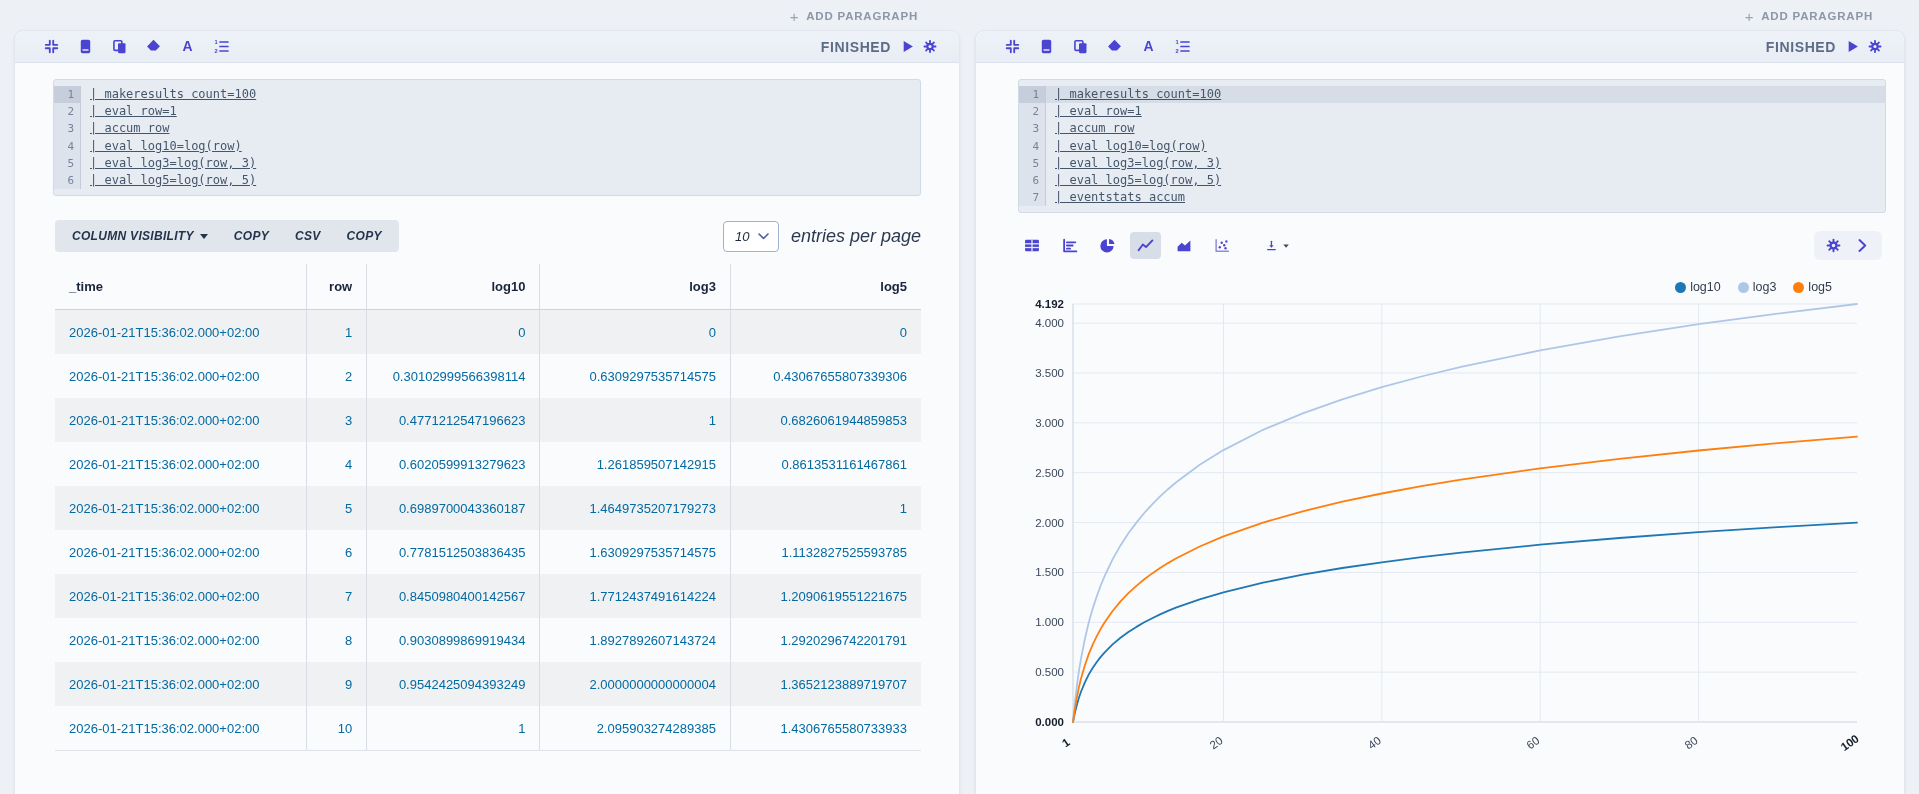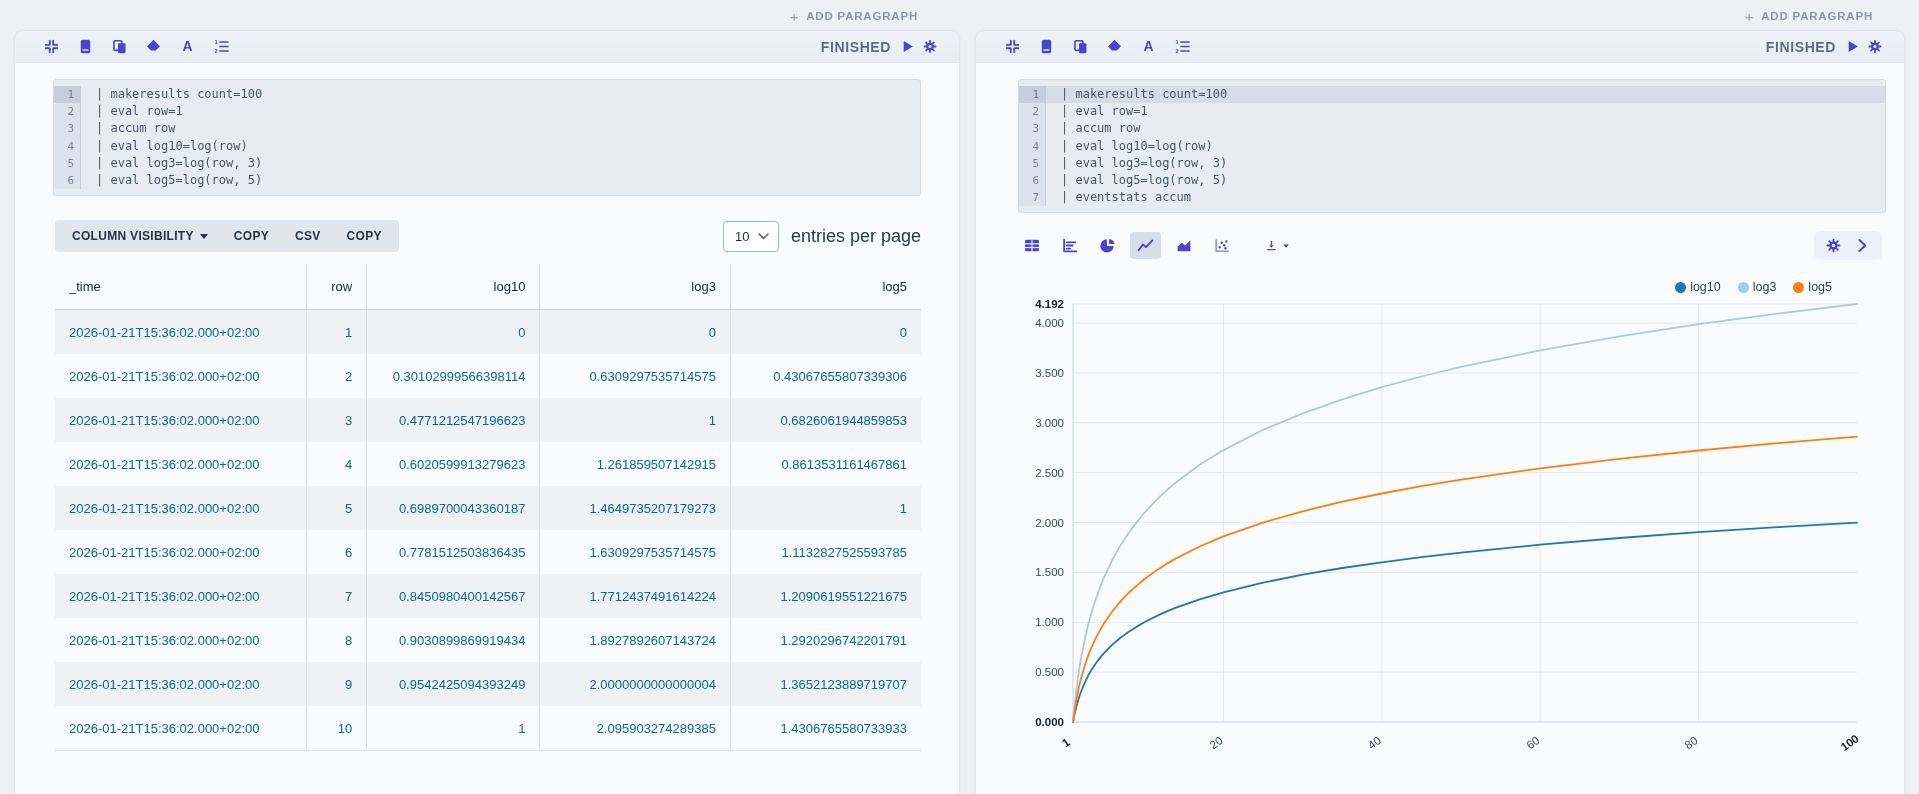--- a/index.html
+++ b/index.html
@@ -25,40 +25,40 @@
   .status { display:flex; align-items:center; gap:9px; color:#5d6c86; font-size:14px; font-weight:bold; letter-spacing:.6px; }
   .status .icon-btn { width:14px; height:14px; }
 
   
   .code-block { margin:16px 38px 0; background:#e7ecf3; border:1px solid #d2dae4; border-radius:3px;
     padding:6px 0; font-family:"DejaVu Sans Mono", monospace; font-size:12px; line-height:17.2px; color:#45566b; }
   #panel-right .code-block { margin:16px 18px 0 42px; }
   .code-line { display:flex; }
   .gutter { flex:0 0 27px; width:27px; text-align:right; padding-right:6px; color:#76839a;
     background:#dde3ec; border-right:1px solid #c3ccd9; font-size:11px; }
-  .code-text { padding-left:15px; white-space:pre; flex:1; }
+  .code-text { padding-left:9px; white-space:pre; flex:1;text-decoration:underline; }
   .hl-gutter { background:#c6cedb; }
   .hl-row .code-text { background:#d7dde7; }
 
   
-  .controls { margin:24px 38px 0 40px; display:flex; align-items:center; justify-content:space-between; }
+  .controls { margin:24px 38px 0 40px; display:flex; align-items:center; justify-content:space-between;font-style:italic; }
   .btn-group { display:flex; background:#e1e6ed; border-radius:4px; padding:1px 4px; align-items:center; }
   .tbl-btn { padding:8px 13px; font-size:12px; font-weight:bold; color:#24334b; letter-spacing:.3px;
     display:flex; align-items:center; gap:6px; cursor:pointer; white-space:nowrap; }
   .caret-down { width:0; height:0; border-left:4px solid transparent; border-right:4px solid transparent;
     border-top:5px solid #24334b; margin-top:1px; }
   .page-size { display:flex; align-items:center; gap:12px; }
   .select-box { width:56px; height:31px; border:1px solid #9fb2d2; border-radius:4px; background:#fff;
     display:flex; align-items:center; justify-content:space-between; padding:0 9px 0 11px;
     font-size:13px; color:#1f2b3d; cursor:pointer; }
   .entries-label { font-size:18px; color:#2b3950; }
 
   
   .data-table { margin:12px 40px 0; border-collapse:collapse; width:866px; table-layout:fixed; font-size:13px; }
-  .data-table th { font-weight:normal; color:#18243a; padding:15px 14px; border-bottom:1px solid #ccd3dd; }
+  .data-table th { font-weight:bold; color:#18243a; padding:15px 14px; border-bottom:1px solid #ccd3dd; }
   .data-table td { color:#0369a1; padding:14.5px 14px; overflow:hidden; white-space:nowrap; }
   .data-table th, .data-table td { border-right:1px solid #d9dee5; }
   .data-table th:last-child, .data-table td:last-child { border-right:none; }
   .data-table tbody tr:nth-child(odd) { background:#f0f1f3; }
   .data-table tbody tr:last-child td { border-bottom:1px solid #dee3ea; }
   .al { text-align:left; } .ar { text-align:right; }
 
   
   .chart-toolbar { margin:18px 22px 0 40px; display:flex; justify-content:space-between; align-items:center; }
   .ct-left { display:flex; gap:7px; align-items:center; }

